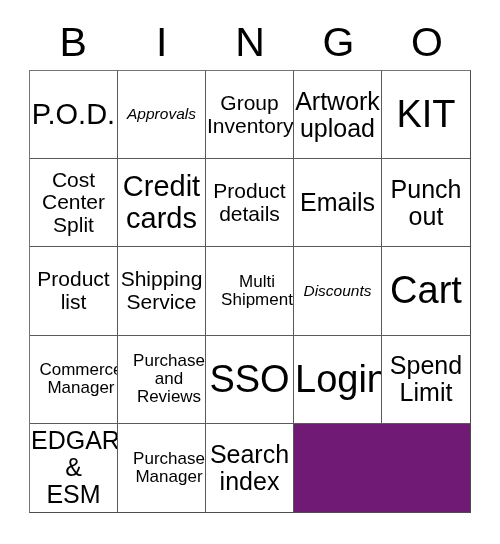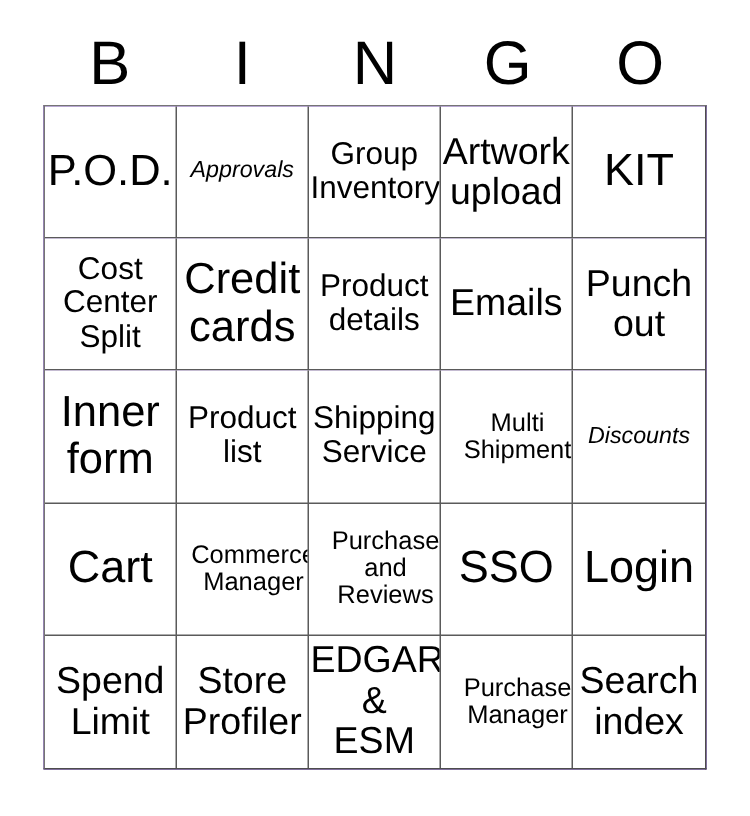--- a/index.html
+++ b/index.html
@@ -50,21 +50,21 @@
     width: 442px;
     height: 443px;
     border-top: 1px solid #757575;
     border-left: 1px solid #757575;
     border-right: 1px solid #4d4d4d;
     border-bottom: 1px solid #4d4d4d;
     box-sizing: border-box;
     display: grid;
     grid-template-columns: repeat(5, 1fr);
     grid-template-rows: repeat(5, 1fr);
-    background: #6d28d9;
+    background: #701a75;
   }
   .cell {
     position: relative;
     border-right: 1px solid #5a5a5a;
     border-bottom: 1px solid #5a5a5a;
     box-sizing: border-box;
     display: flex;
     align-items: center;
     justify-content: center;
     text-align: center;
@@ -77,21 +77,21 @@
 
   .cell-text {
     display: block;
     width: 100%;
     line-height: 1.08;
     white-space: pre-line;
     color: #000000;
   }
 
   
-  .fs-xl   { font-size: 30px; }
+  .fs-xl   { font-size: 38px; }
   .fs-lg   { font-size: 29px; }
   .fs-md   { font-size: 25px; }
   .fs-sm   { font-size: 21px; }
   .fs-xs   { font-size: 17px; margin-left: 15px; }
   .fs-xxs  { font-size: 15.5px; font-style: italic; }
 </style>
 </head>
 <body>
 
 <div id="card">
@@ -139,24 +139,20 @@
       </div>
     <div class="cell">
         <span class="cell-text fs-md">Emails</span>
       </div>
     <div class="cell">
         <span class="cell-text fs-md">Punch
 out</span>
       </div>
 
     <div class="cell">
-        <span class="cell-text fs-lg">Inner
-form</span>
-      </div>
-    <div class="cell">
         <span class="cell-text fs-sm">Product
 list</span>
       </div>
     <div class="cell">
         <span class="cell-text fs-sm">Shipping
 Service</span>
       </div>
     <div class="cell">
         <span class="cell-text fs-xs">Multi
 Shipment</span>
@@ -182,24 +178,20 @@
       </div>
     <div class="cell">
         <span class="cell-text fs-xl">Login</span>
       </div>
 
     <div class="cell">
         <span class="cell-text fs-md">Spend
 Limit</span>
       </div>
     <div class="cell">
-        <span class="cell-text fs-md">Store
-Profiler</span>
-      </div>
-    <div class="cell">
         <span class="cell-text fs-md">EDGAR
 &amp;
 ESM</span>
       </div>
     <div class="cell">
         <span class="cell-text fs-xs">Purchase
 Manager</span>
       </div>
     <div class="cell">
         <span class="cell-text fs-md">Search

